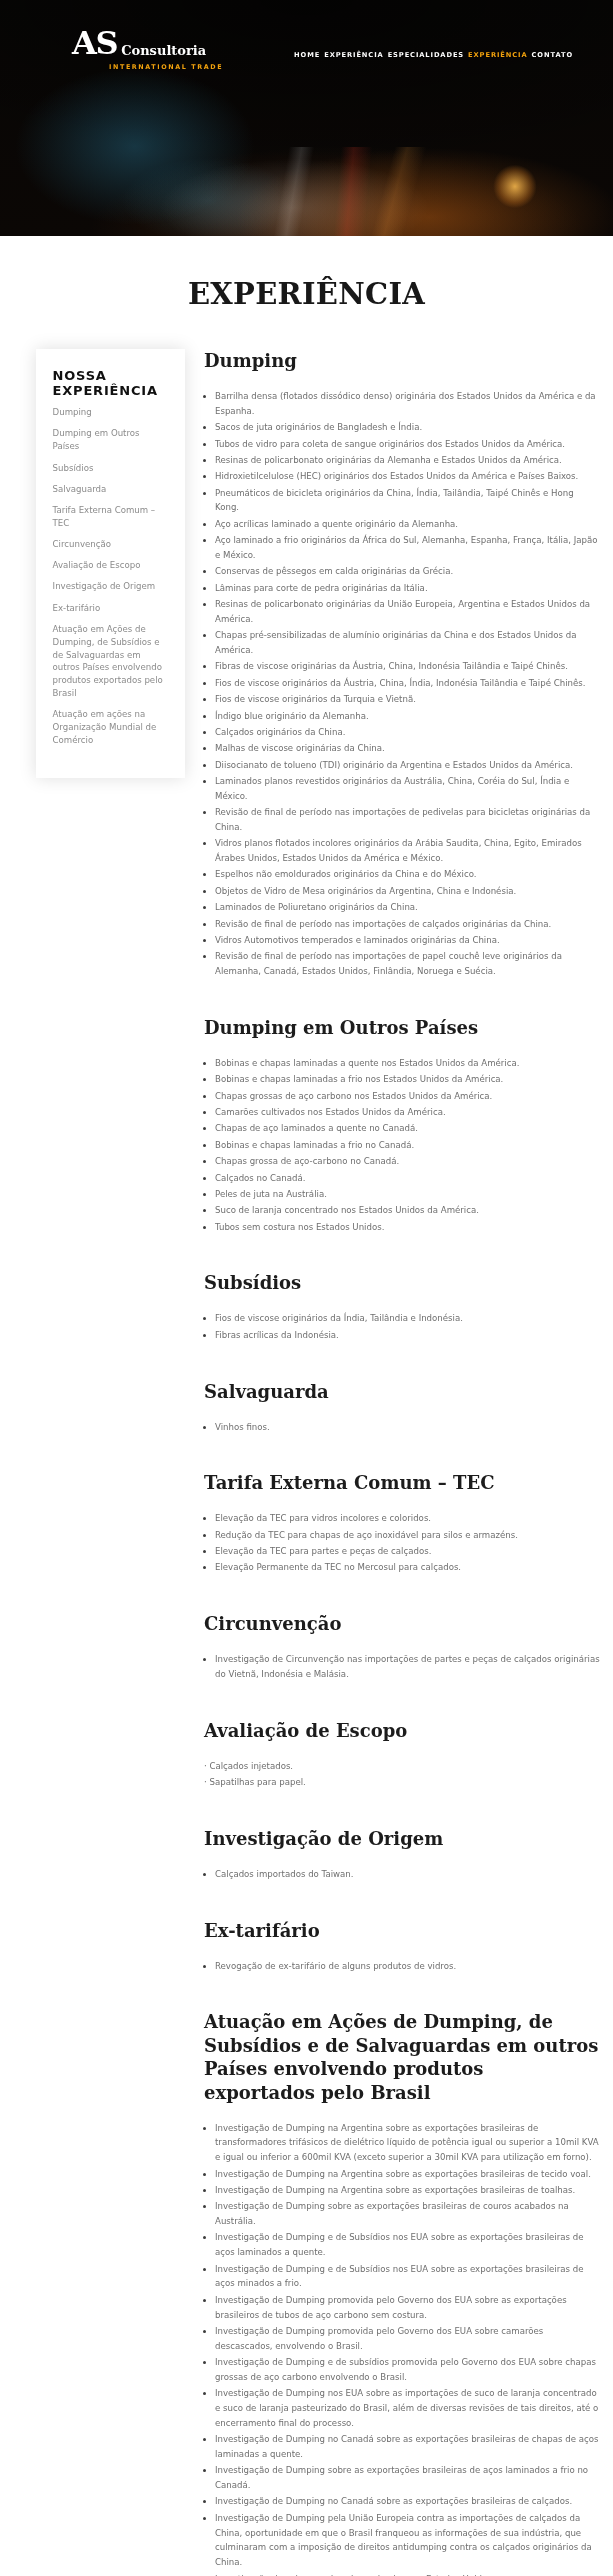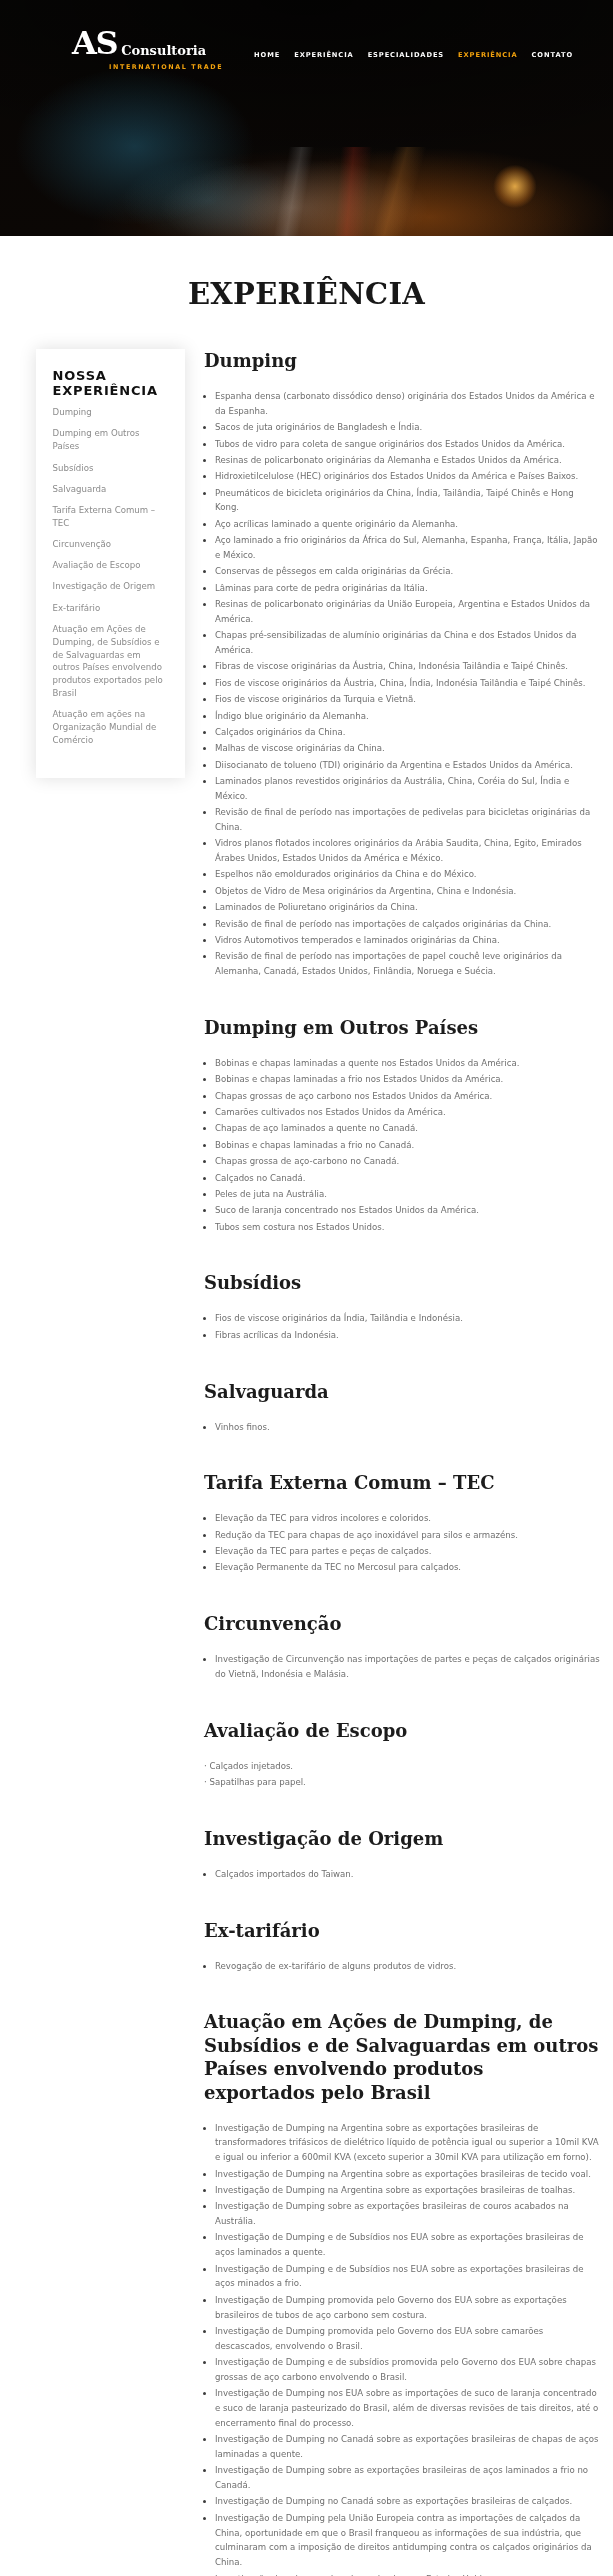--- a/index.html
+++ b/index.html
@@ -25,21 +25,21 @@
     background:
       linear-gradient(100deg, transparent 46%, rgba(255,255,255,.14) 48%, transparent 50%),
       linear-gradient(95deg, transparent 55%, rgba(255,60,40,.18) 57%, transparent 60%),
       linear-gradient(105deg, transparent 62%, rgba(255,160,60,.16) 64%, transparent 67%);
   }
   .logo { position:absolute; left:72px; top:29px; color:#fff; z-index:3; cursor:pointer; }
   .logo-row { display:flex; align-items:flex-end; }
   .logo-as { font-family:"DejaVu Serif", serif; font-weight:700; font-size:32px; line-height:.9; letter-spacing:-1.3px; }
   .logo-name { font-family:"DejaVu Serif", serif; font-weight:700; font-size:13px; margin-left:3.8px; }
   .logo-tagline { font-size:6.4px; font-weight:700; letter-spacing:1.6px; color:#f2a20d; margin:5.1px 0 0 37px; }
-  .nav { position:absolute; right:40px; top:51px; display:flex; gap:14px; z-index:3; }
+  .nav { position:absolute; right:40px; top:51px; display:flex; gap:4px; z-index:3; }
   .nav a { font-size:6.7px; font-weight:700; letter-spacing:0.9px; color:#ffffff; text-decoration:none; }
   .nav a.active { color:#f2a20d; }
 
   
   .page-title {
     text-align:center; font-family:"DejaVu Serif", serif; font-weight:700;
     font-size:29px; color:#181818; letter-spacing:0.3px; margin:41px 0 29px;
   }
 
   
@@ -118,21 +118,21 @@
         <li>Atuação em Ações de Dumping, de Subsídios e de Salvaguardas em outros Países envolvendo produtos exportados pelo Brasil</li>
 
         <li>Atuação em ações na Organização Mundial de Comércio</li>
       </ul>
   </aside>
 
   <main class="main-col">
     <section class="section">
       <h2 class="section-title">Dumping</h2>
       <ul class="section-list">
-          <li>Espanha densa (carbonato dissódico denso) originária dos Estados Unidos da América e da Espanha.</li>
+          <li>Barrilha densa (flotados dissódico denso) originária dos Estados Unidos da América e da Espanha.</li>
           <li>Sacos de juta originários de Bangladesh e Índia.</li>
           <li>Tubos de vidro para coleta de sangue originários dos Estados Unidos da América.</li>
           <li>Resinas de policarbonato originárias da Alemanha e Estados Unidos da América.</li>
           <li>Hidroxietilcelulose (HEC) originários dos Estados Unidos da América e Países Baixos.</li>
           <li>Pneumáticos de bicicleta originários da China, Índia, Tailândia, Taipé Chinês e Hong Kong.</li>
           <li>Aço acrílicas laminado a quente originário da Alemanha.</li>
           <li>Aço laminado a frio originários da África do Sul, Alemanha, Espanha, França, Itália, Japão e México.</li>
           <li>Conservas de pêssegos em calda originárias da Grécia.</li>
           <li>Lâminas para corte de pedra originárias da Itália.</li>
           <li>Resinas de policarbonato originárias da União Europeia, Argentina e Estados Unidos da América.</li>

